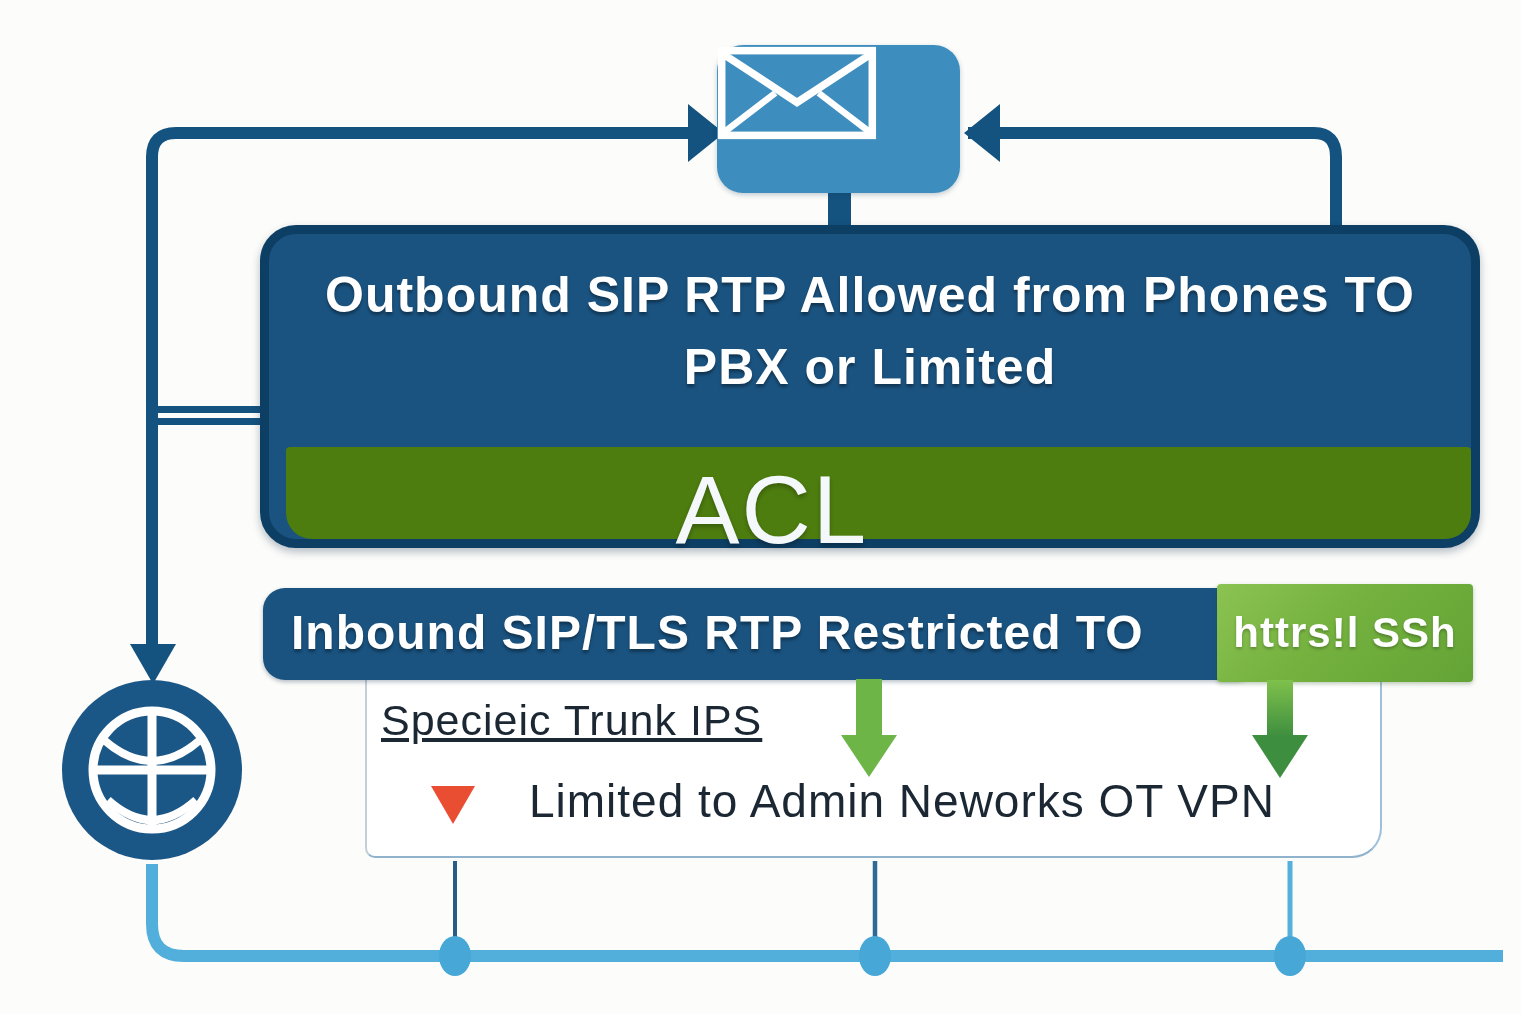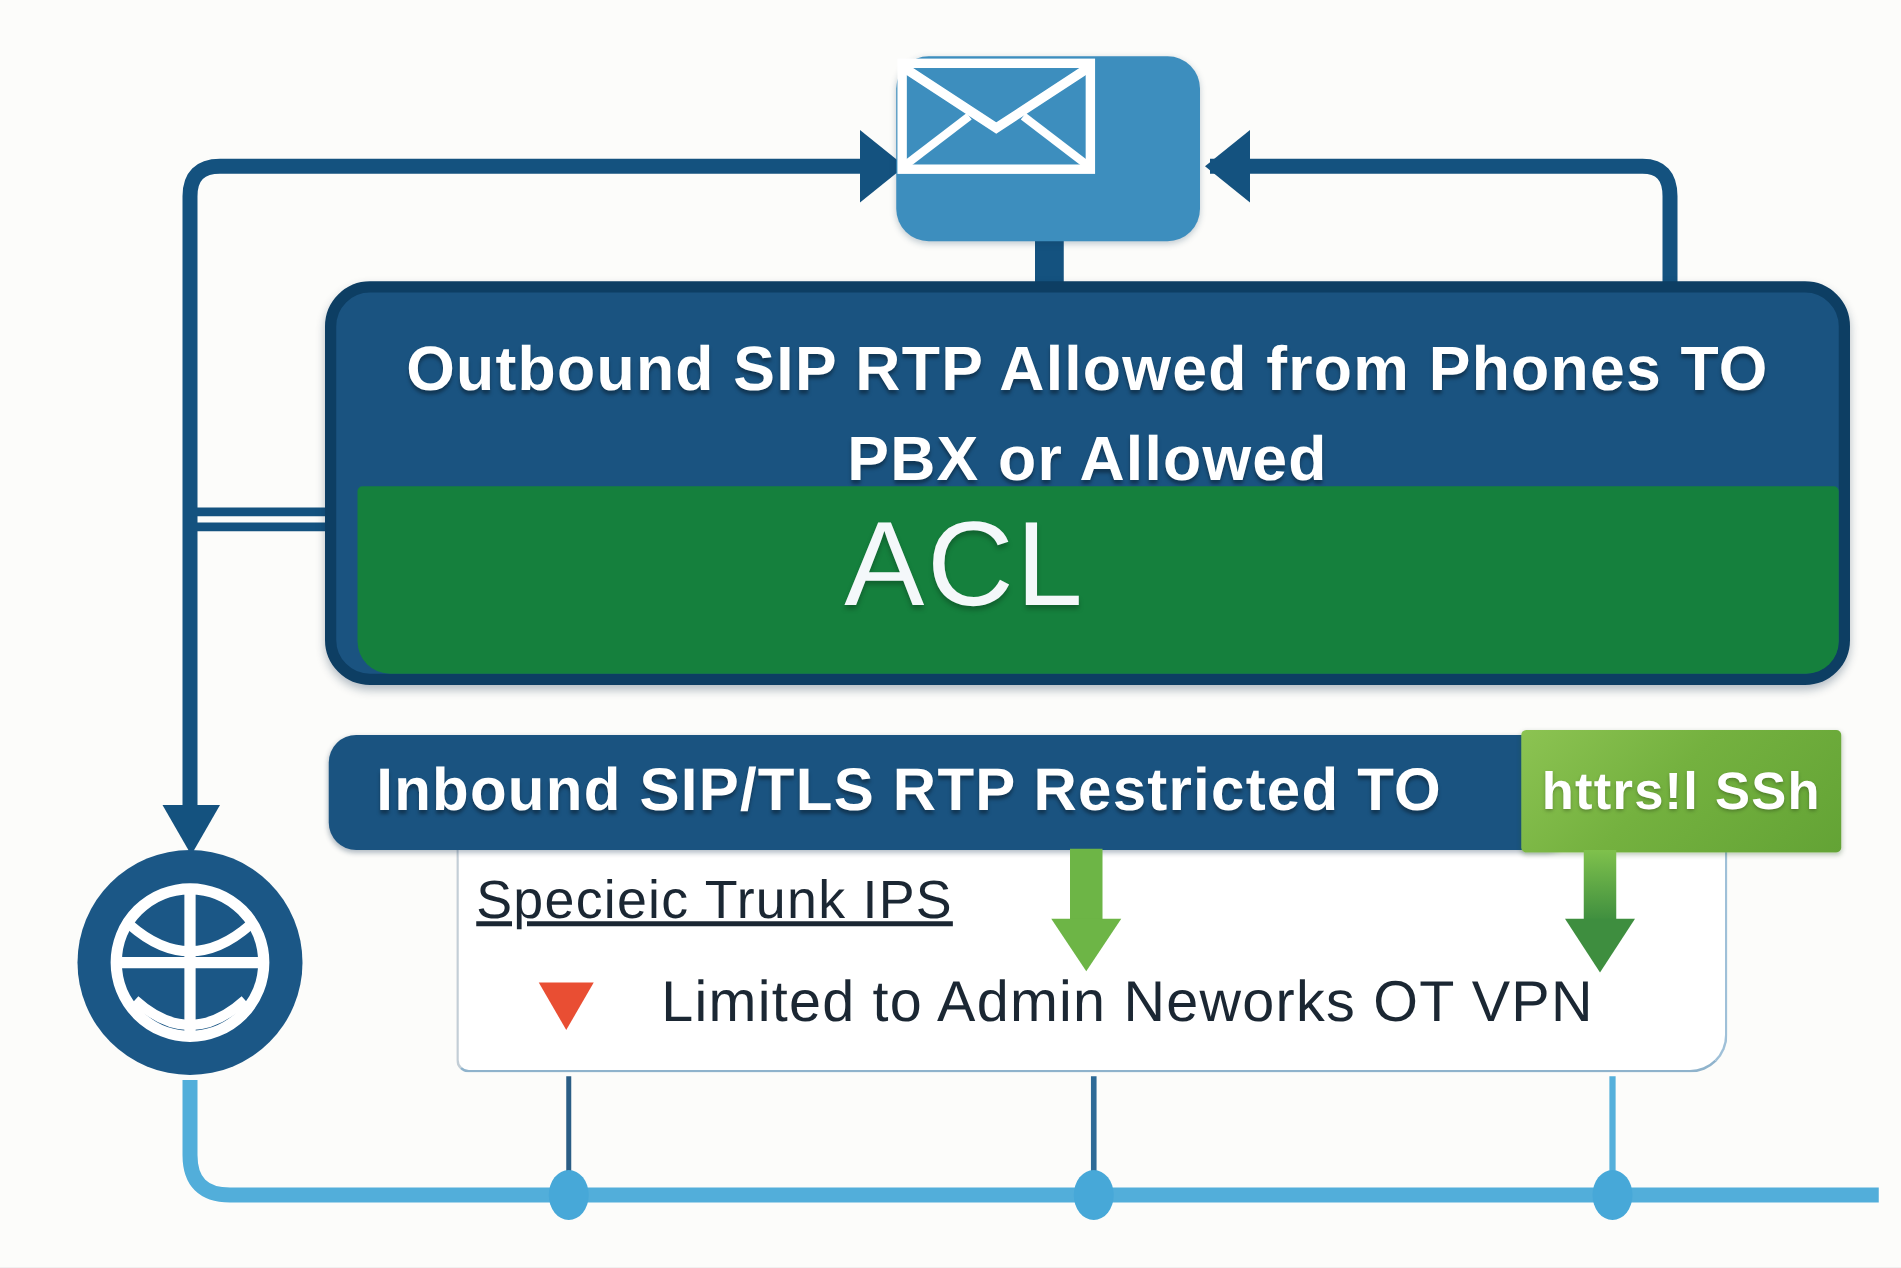--- a/index.html
+++ b/index.html
@@ -28,37 +28,37 @@
     z-index:2;box-shadow:0 4px 8px rgba(10,40,70,.3);
   }
   .box-title{
     position:absolute;left:0;right:0;text-align:center;color:#fff;
     font-weight:700;font-size:50px;letter-spacing:1px;
     text-shadow:0 3px 3px rgba(0,0,0,.35);white-space:nowrap;
   }
   #outbound-title-1{top:32px;}
   #outbound-title-2{top:104px;}
   #acl-band{
-    position:absolute;left:17px;right:0;bottom:0;height:150px;
-    background:#15803d;border-radius:4px 4px 26px 26px;
+    position:absolute;left:17px;right:0;bottom:0;height:92px;
+    background:#4d7c0f;border-radius:4px 4px 26px 26px;
   }
   #acl-label{
     position:absolute;left:0;top:0;width:82%;height:130px;line-height:126px;
     text-align:center;color:#f4f8fa;font-size:96px;font-weight:400;
     letter-spacing:2px;text-shadow:0 3px 4px rgba(0,0,0,.25);
   }
 
   
   #inbound-bar{
     left:263px;top:588px;width:995px;height:92px;
     background:#1a5380;border-radius:22px;z-index:3;
     box-shadow:0 2px 4px rgba(10,40,70,.3);
   }
   #inbound-label{
-    position:absolute;left:38px;top:0;height:92px;line-height:90px;
+    position:absolute;left:28px;top:0;height:92px;line-height:90px;
     color:#fff;font-weight:700;font-size:48px;letter-spacing:1px;
     text-shadow:0 3px 3px rgba(0,0,0,.35);white-space:nowrap;
   }
 
   
   #service-tag{
     left:1217px;top:584px;width:256px;height:98px;border-radius:4px;
     background:linear-gradient(135deg,#8cc352 0%,#74b13f 45%,#63a335 100%);
     z-index:4;box-shadow:0 2px 4px rgba(40,80,30,.3);
     display:flex;align-items:center;justify-content:center;
@@ -133,21 +133,21 @@
     <svg width="160" height="96" viewBox="0 0 170 100">
       <rect x="5" y="5" width="160" height="90" fill="none" stroke="#ffffff" stroke-width="8"></rect>
       <path d="M 7 9 L 85 60 L 163 9" fill="none" stroke="#ffffff" stroke-width="8"></path>
       <path d="M 7 92 L 62 50" fill="none" stroke="#ffffff" stroke-width="7"></path>
       <path d="M 163 92 L 108 50" fill="none" stroke="#ffffff" stroke-width="7"></path>
     </svg>
   </div>
 
   <div class="node" id="outbound-box">
     <div class="box-title" id="outbound-title-1">Outbound SIP RTP Allowed from Phones TO</div>
-    <div class="box-title" id="outbound-title-2">PBX or Allowed</div>
+    <div class="box-title" id="outbound-title-2">PBX or Limited</div>
     <div id="acl-band">
       <div id="acl-label">ACL</div>
     </div>
   </div>
 
   <div class="node" id="inbound-bar">
     <div id="inbound-label">Inbound SIP/TLS RTP Restricted TO</div>
   </div>
 
   <div class="node" id="service-tag">

